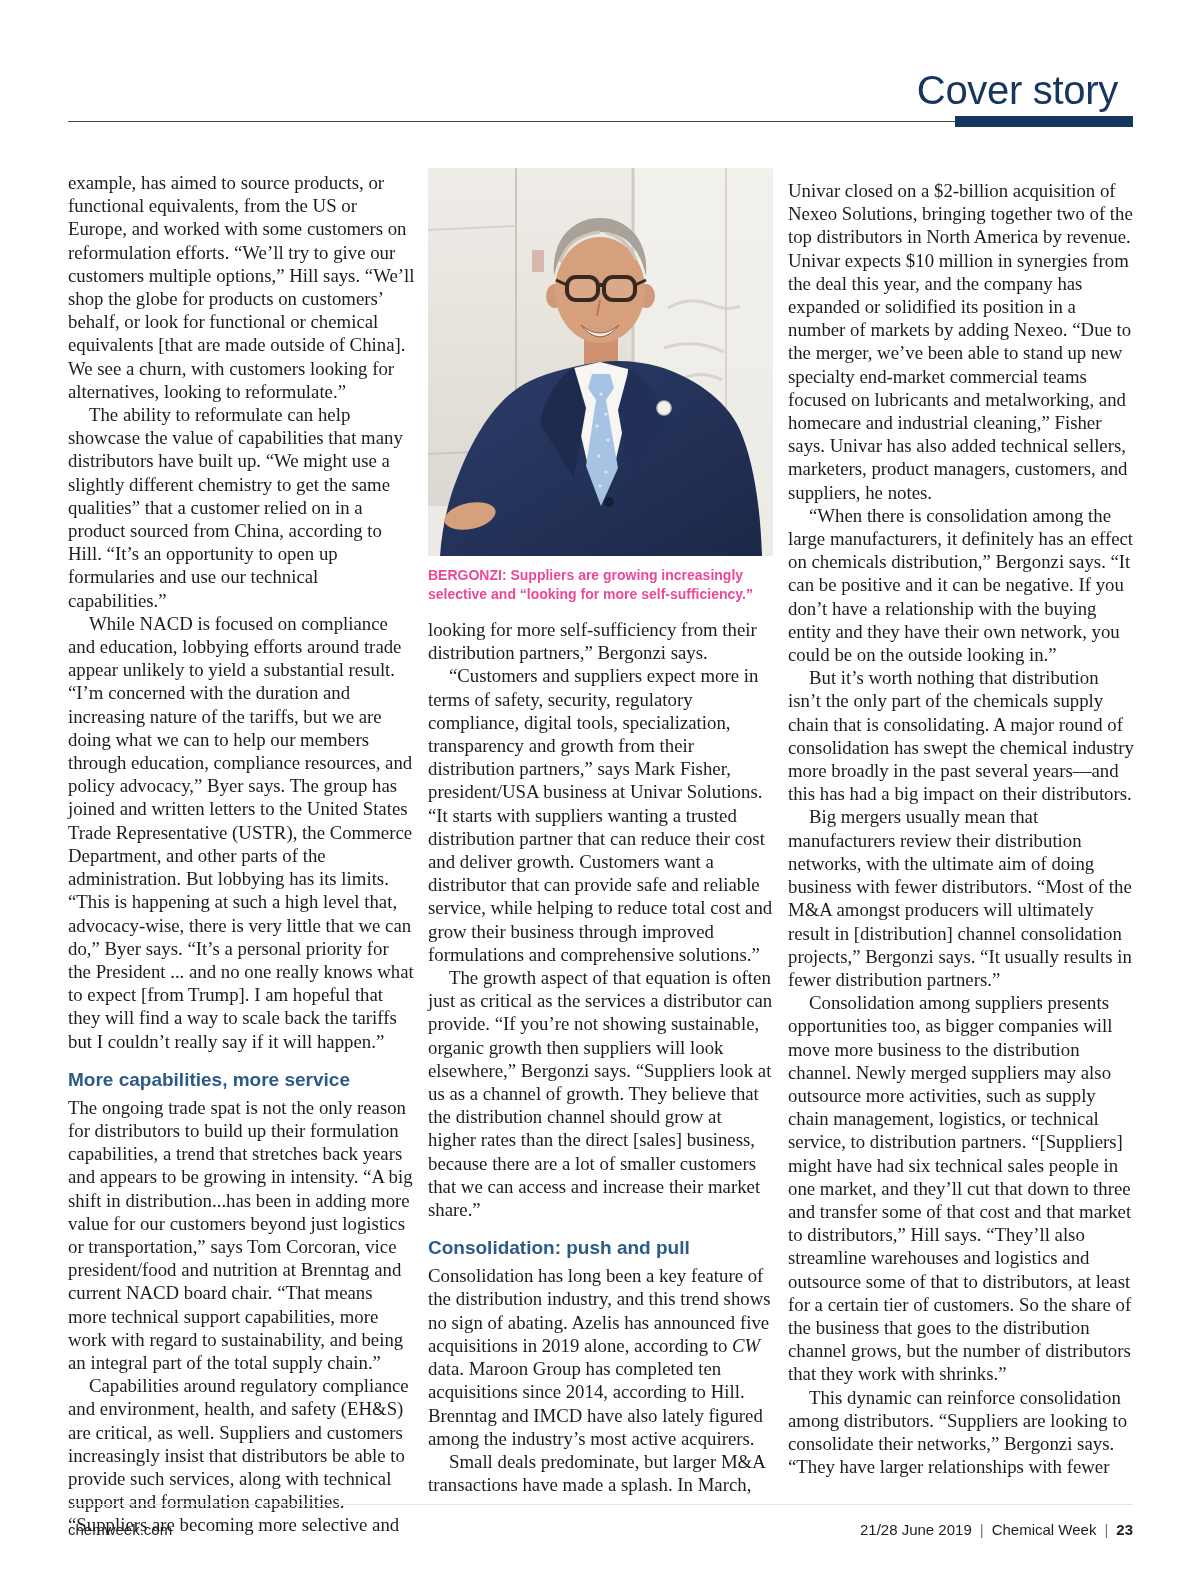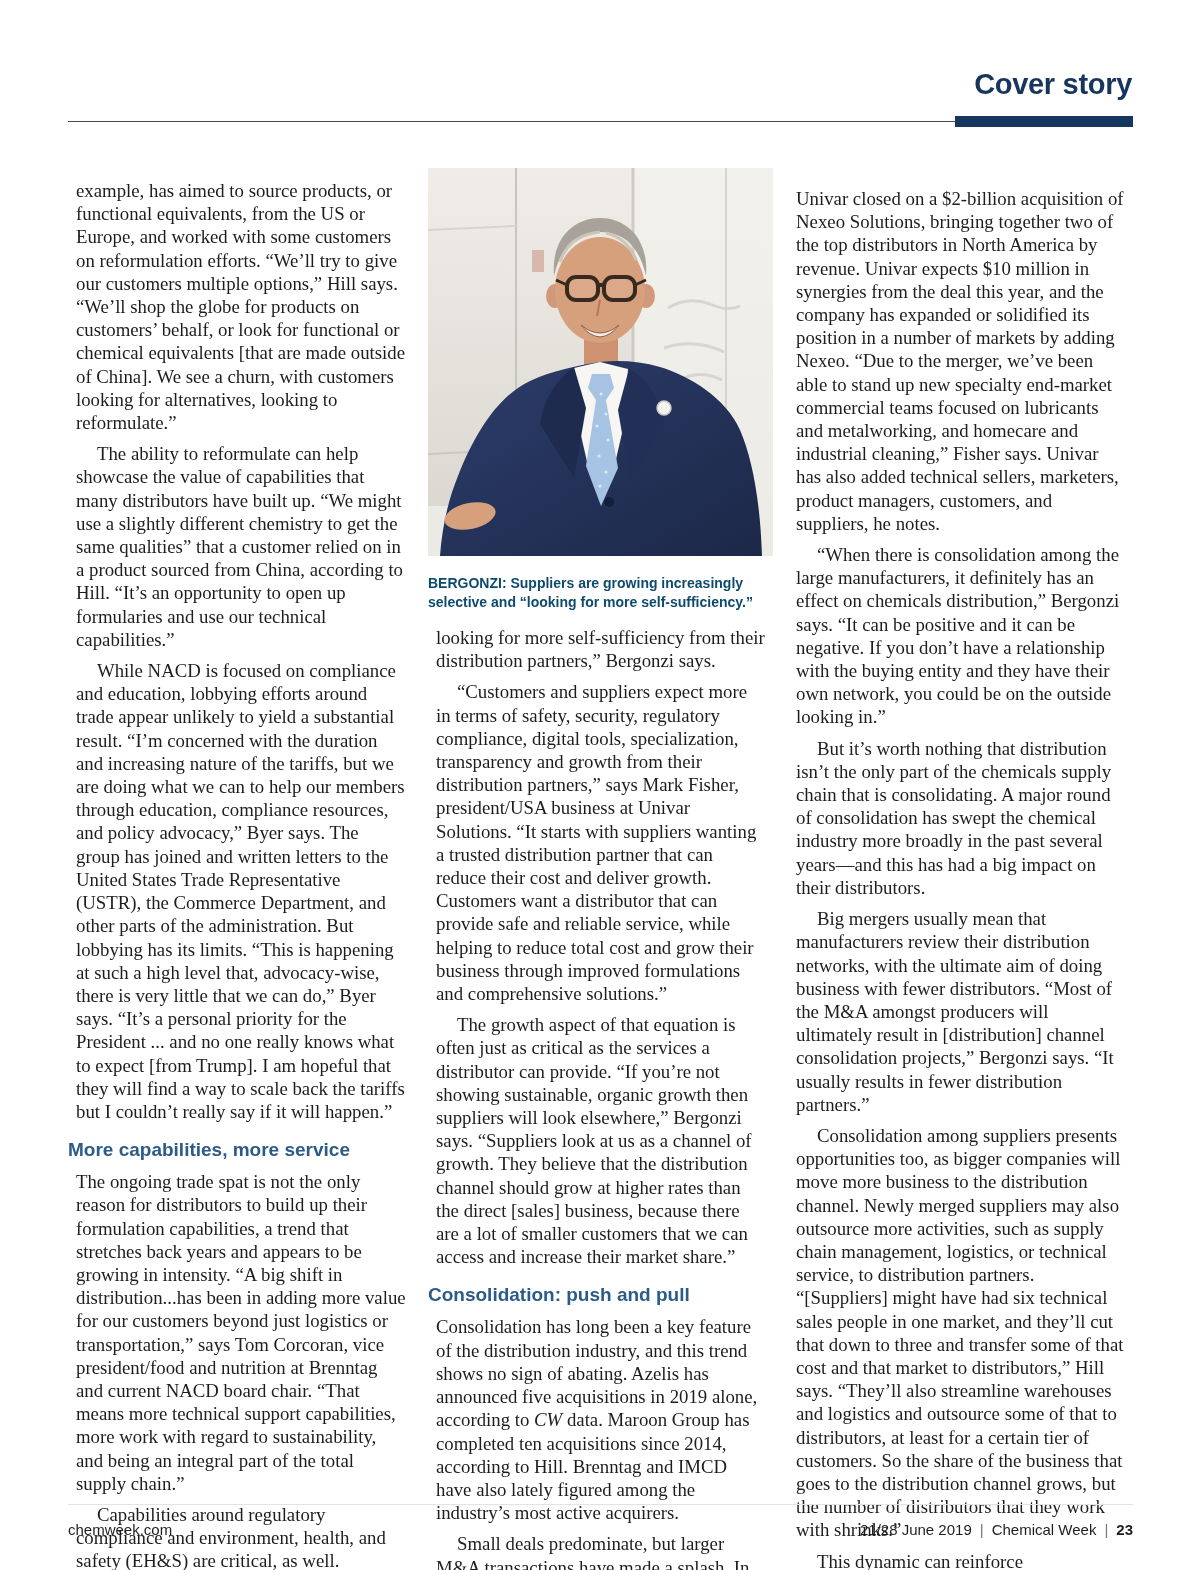--- a/index.html
+++ b/index.html
@@ -2,42 +2,42 @@
 <html><head>
 <meta charset="utf-8">
 <style>
   html,body { margin:0; padding:0; background:#ffffff; }
   #page {
     position:relative; width:1200px; height:1570px; background:#ffffff;
     overflow:hidden; font-family:"Liberation Serif", serif; color:#1d1d1b;
   }
   
   .header-title {
-    position:absolute; top:68px; right:68px;
-    font-family:"Liberation Sans", sans-serif; font-weight:bold;
-    font-size:29px; color:#17365d; letter-spacing:-0.3px;
+    position:absolute; top:68px; right:82px;
+    font-family:"Liberation Sans", sans-serif; font-weight:normal;
+    font-size:40px; color:#17365d; letter-spacing:-0.3px;
   }
   .header-rule { position:absolute; left:68px; top:121px; width:1065px; height:1px; background:#4a4a4a; }
   .header-bar  { position:absolute; left:955px; top:116px; width:178px; height:11px; background:#17365d; }
   
   .col { position:absolute; width:347px; font-size:18.8px; line-height:23.2px; }
-  .col p { margin:8px; }
+  .col p { margin:0; }
   .col p.indent { text-indent:21px; }
   .subhead {
     font-family:"Liberation Sans", sans-serif; font-weight:bold;
     font-size:19px; line-height:24px; color:#2b5b86; margin:15px 0 4px 0;
   }
   .col-left  { left:68px;  top:171px; }
   .col-mid   { left:428px; top:168px; width:345px; }
   .col-right { left:788px; top:179px; width:347px; }
   
   .photo { width:345px; height:388px; display:block; }
   .caption {
     font-family:"Liberation Sans", sans-serif; font-weight:bold;
-    font-size:14px; line-height:19px; color:#0c4a6e; margin:18px 0 14px 0;
+    font-size:14px; line-height:19px; color:#ec4899; margin:10px 0 14px 0;
   }
   .mid-text { font-size:18.8px; line-height:23.2px; }
   
   .footer-rule { position:absolute; left:68px; top:1504px; width:1065px; height:1px; background:#e3e3e3; }
   .footer {
     position:absolute; left:68px; top:1521px; width:1065px;
     font-family:"Liberation Sans", sans-serif; font-size:15px; color:#1e1e1e;
   }
   .footer-left  { position:absolute; left:0; top:0; }
   .footer-right { position:absolute; right:0; top:0; }

